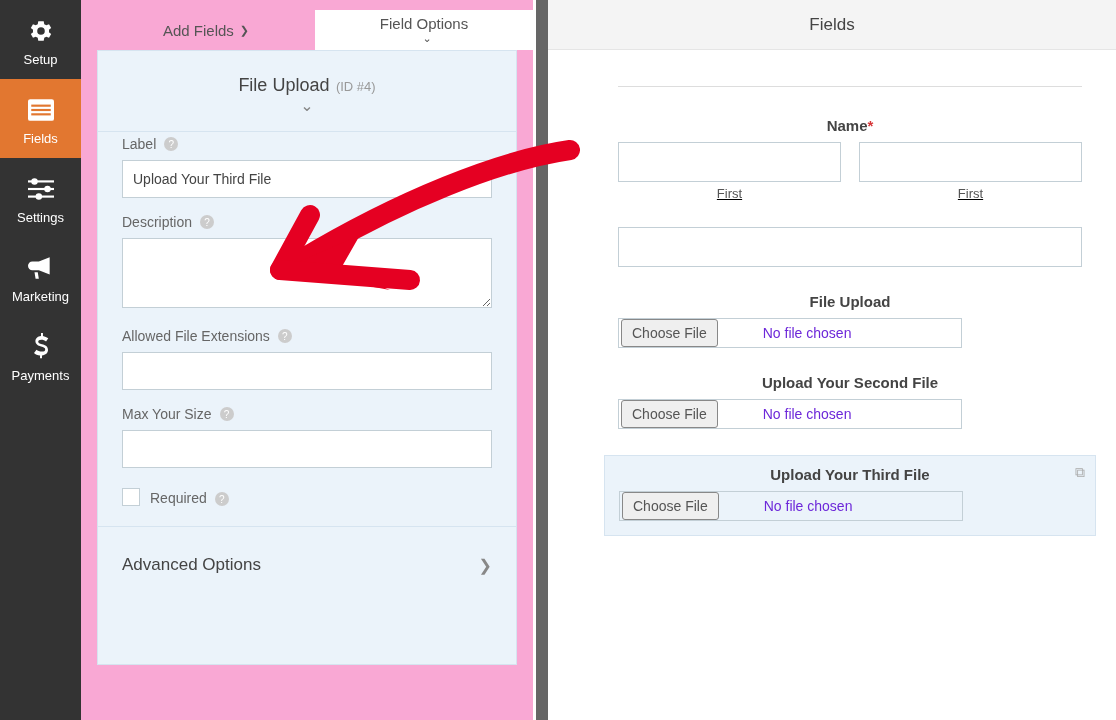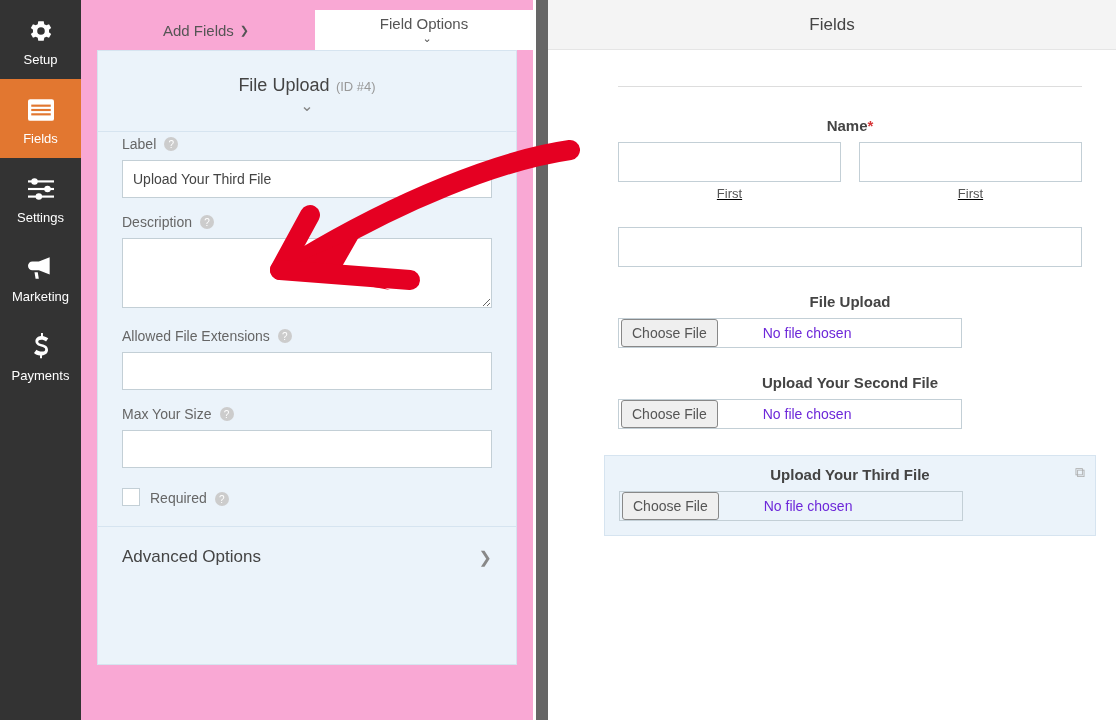--- a/index.html
+++ b/index.html
@@ -35,21 +35,21 @@
 .section-title { font-size: 18px; color:#444; }
 .section-sub { font-size: 13px; color:#999; margin-left:2px; }
 .field-block { padding: 0 24px 16px; }
 .fb-label { font-size: 14px; color:#666; margin-bottom: 8px; display:flex; align-items:center; }
 .help-icon { width:14px; height:14px; border-radius:50%; background:#ccc; color:#fff; font-size:10px; display:inline-flex; align-items:center; justify-content:center; margin-left:8px; }
 .text-input { width:100%; height:38px; border:1px solid #c3cfd6; background:#fff; padding:0 10px; font-size:14px; color:#444; }
 .textarea { width:100%; height:70px; border:1px solid #c3cfd6; background:#fff; padding:8px 10px; font-size:14px; color:#444; resize:vertical; }
 .checkbox-row { display:flex; align-items:flex-end; padding: 0 24px 20px; margin-top:4px; }
 .chk { width:18px; height:18px; border:1px solid #c3cfd6; background:#fff; margin-right:10px; }
 .chk-label { font-size:14px; color:#666; }
-.adv-row { border-top:1px solid #d6e4f0; padding: 20px 24px 4px; display:flex; align-items:center; justify-content:space-between; }
+.adv-row { border-top:1px solid #d6e4f0; padding: 28px 24px 4px; display:flex; align-items:center; justify-content:space-between; }
 .adv-label { font-size:17px; color:#444; }
 
 
 .right-col { flex:1; display:flex; flex-direction:column; }
 .right-body { padding: 0 34px 0 70px; }
 .preview { padding-top:10px;text-align:center; }
 .hr { border-top:1px solid #ddd; margin-bottom:30px; margin-top:26px; }
 .pv-row { margin-bottom: 26px; }
 .pv-label { font-size:15px; color:#444; font-weight:600; margin-bottom:8px; }
 .req { color:#d63638; }

